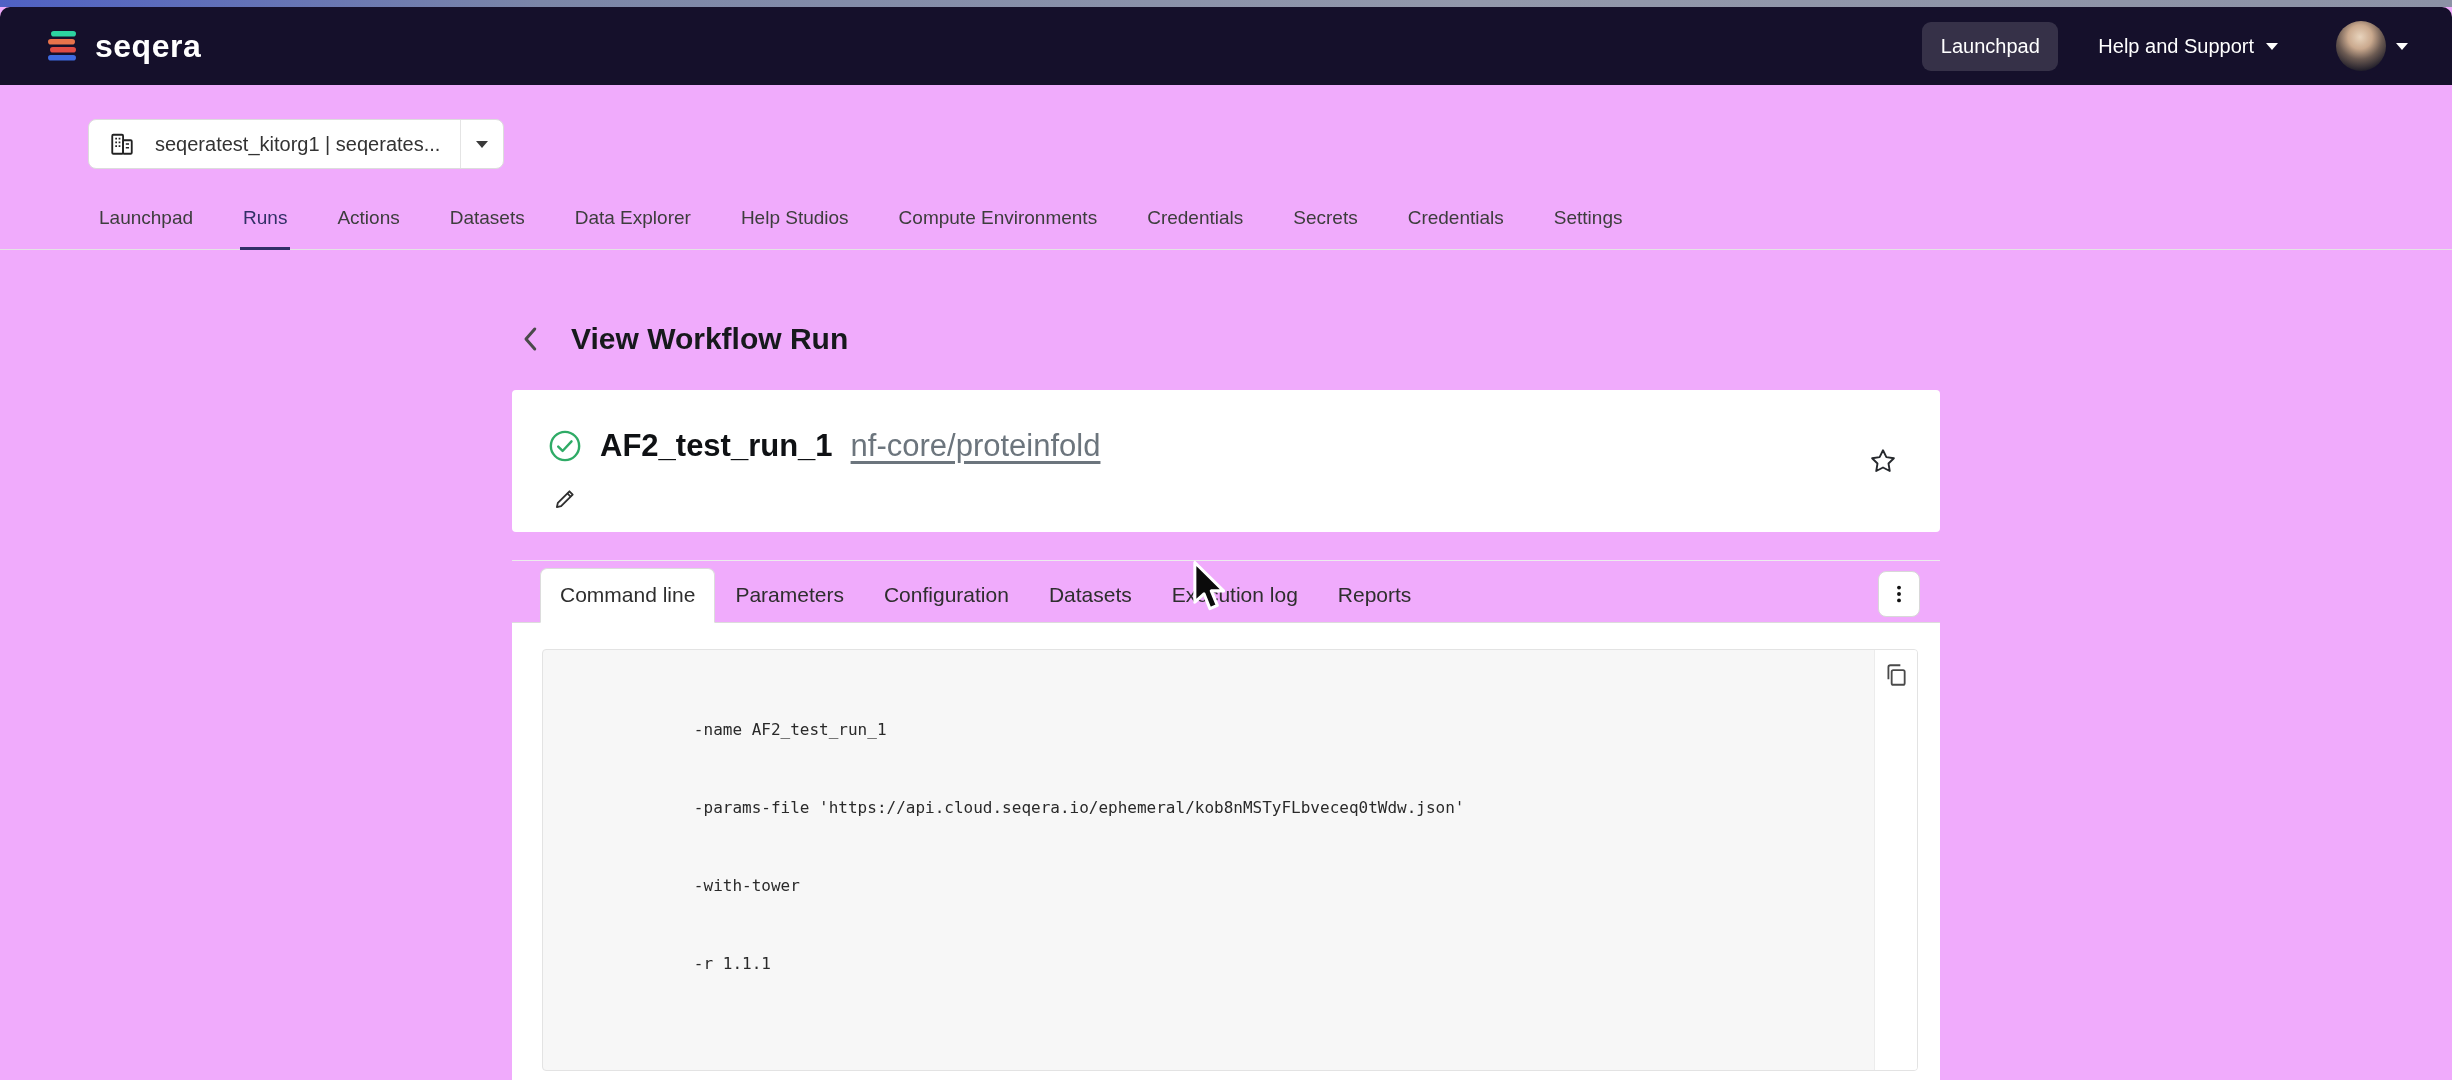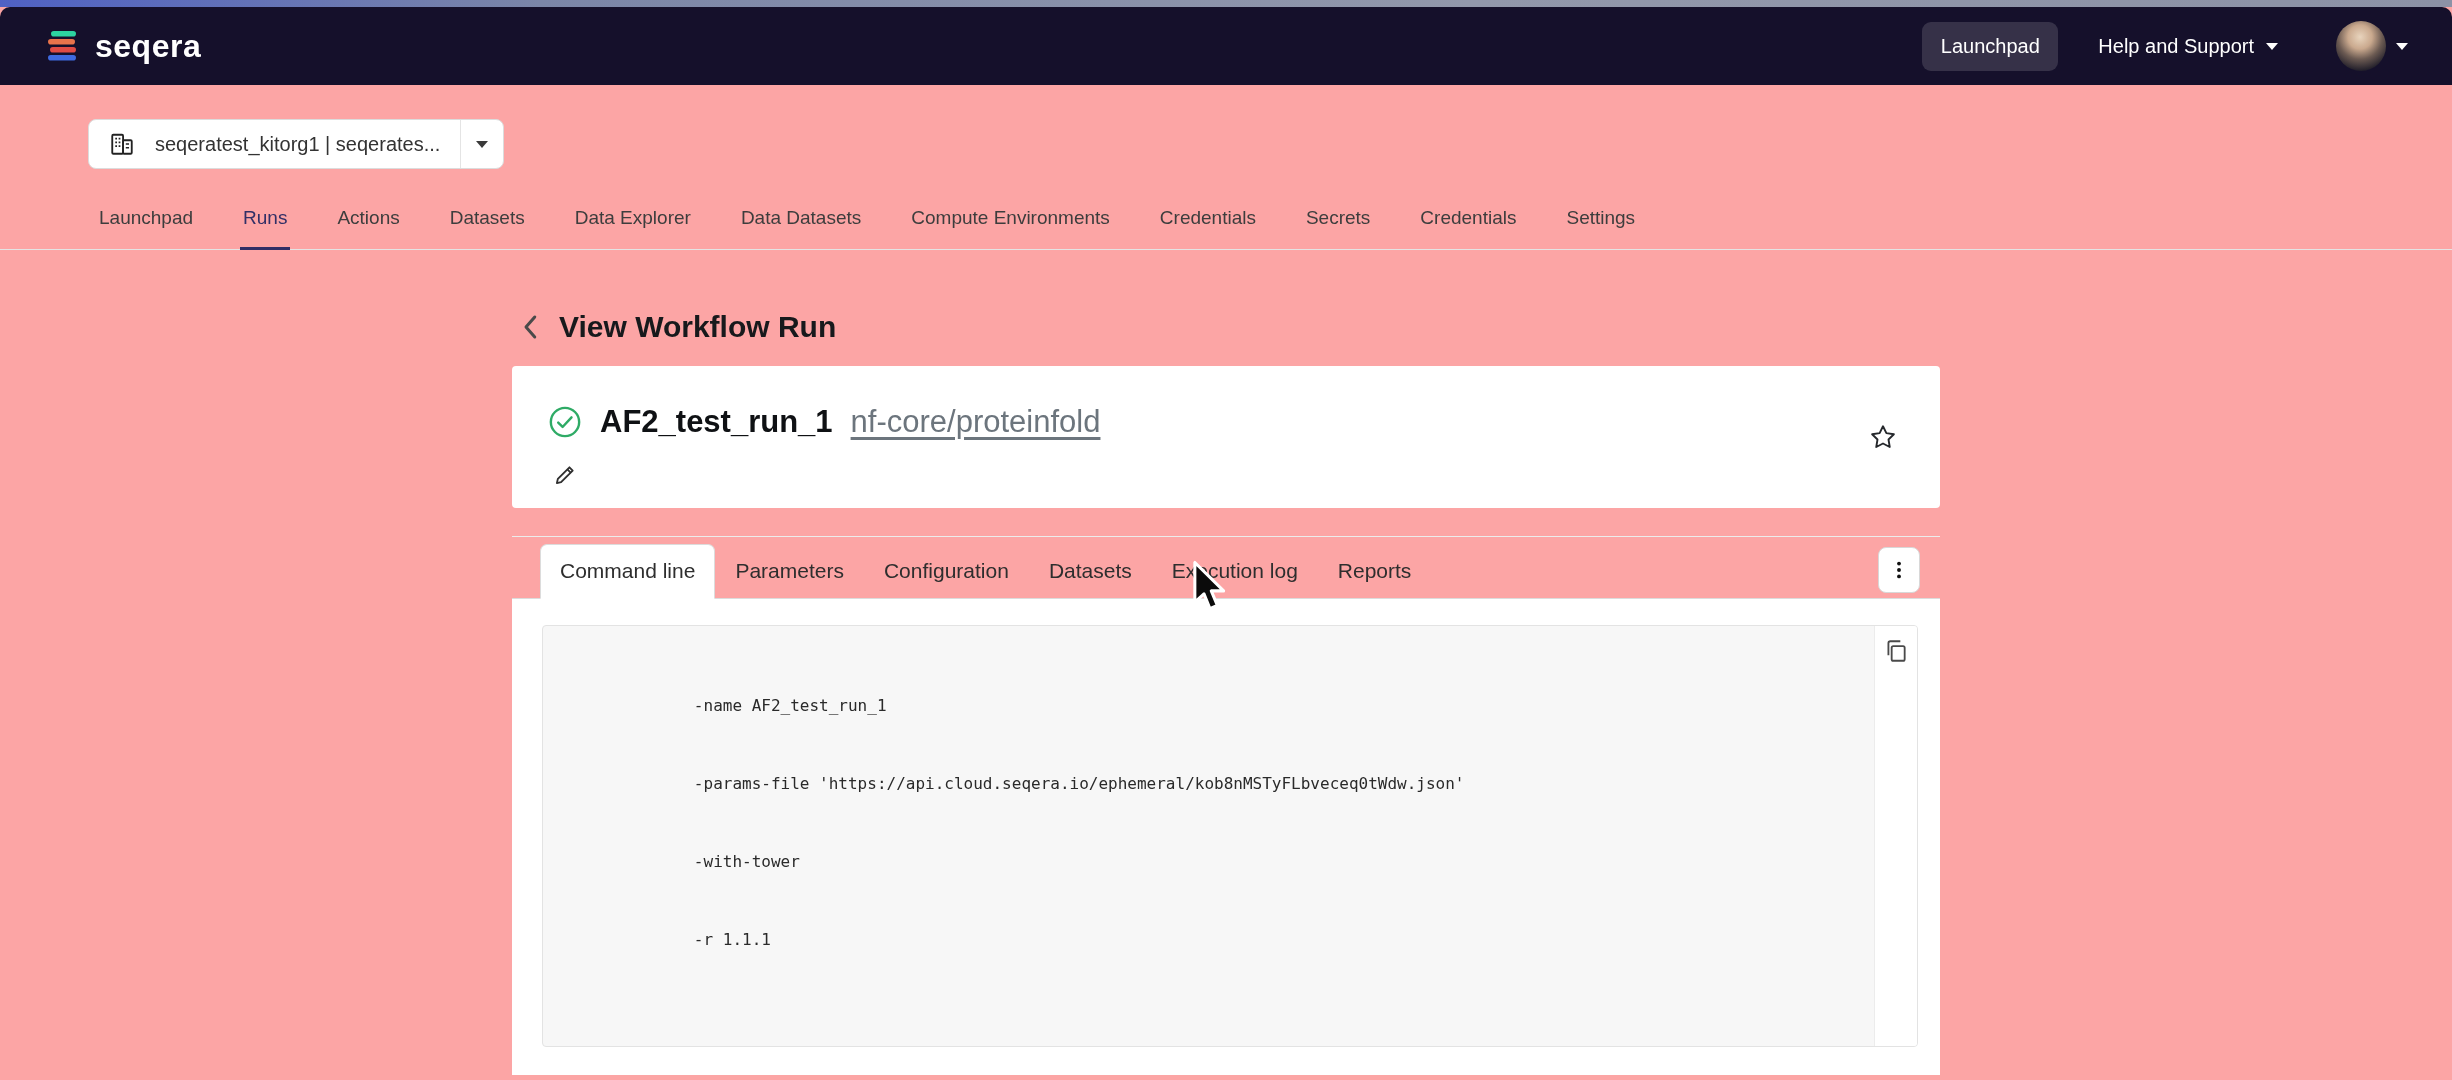--- a/index.html
+++ b/index.html
@@ -1,17 +1,17 @@
 <!DOCTYPE html>
 <html><head>
 <meta charset="utf-8">
 <style>
   html,body{margin:0;padding:0;background:#fafafa;}
   .stage{position:relative;width:2452px;height:1080px;overflow:hidden;
-         font-family:"Liberation Sans",sans-serif;background:#fca5a5;color:#1a1a1a;}
+         font-family:"Liberation Sans",sans-serif;background:#f0abfc;color:#1a1a1a;}
   
   .topstrip{height:7px;background:linear-gradient(90deg,#4f61c4 0%,#7b86a8 22%,#9298ab 60%,#8c92a6 100%);}
   
   .navbar{height:78px;background:#15102b;display:flex;align-items:center;
           justify-content:space-between;padding:0 44px;border-radius:10px 10px 0 0;}
   .brand{display:flex;align-items:center;gap:15px;}
   .brand-text{color:#fff;font-size:32px;font-weight:600;letter-spacing:.5px;}
   .nav-right{display:flex;align-items:center;gap:40px;}
   .launchpad-btn{background:rgba(255,255,255,.14);color:#fff;font-size:20px;
                  padding:13px 17px;border:none;border-radius:9px;font-family:inherit;cursor:pointer;min-width:136px;}
@@ -112,37 +112,37 @@
       </div>
     </div>
   </div>
 
   <nav class="nav-tabs-bar">
     <span class="nav-tab">Launchpad</span>
     <span class="nav-tab active">Runs</span>
     <span class="nav-tab">Actions</span>
     <span class="nav-tab">Datasets</span>
     <span class="nav-tab">Data Explorer</span>
-    <span class="nav-tab">Data Datasets</span>
+    <span class="nav-tab">Help Studios</span>
     <span class="nav-tab">Compute Environments</span>
     <span class="nav-tab">Credentials</span>
     <span class="nav-tab">Secrets</span>
     <span class="nav-tab">Credentials</span>
     <span class="nav-tab">Settings</span>
   </nav>
 
   <main class="content">
 
     <div class="title-row">
       <span class="icon-btn">
         <svg width="22" height="30" viewBox="0 0 16 24" fill="none" stroke="#4a4a4a" stroke-width="2.4" stroke-linecap="round" stroke-linejoin="round">
           <path d="M11 4 L4 12 L11 20"></path>
         </svg>
       </span>
-      <h1 class="page-title" style="margin:0">View Workflow Run</h1>
+      <h1 class="page-title" style="margin:12px">View Workflow Run</h1>
     </div>
 
     <section class="run-card">
       <div class="run-head">
         <span>
           <svg width="34" height="34" viewBox="0 0 24 24" fill="none" stroke="#2fab66" stroke-width="1.7" stroke-linecap="round" stroke-linejoin="round">
             <circle cx="12" cy="12" r="10"></circle>
             <path d="M7.2 12.4l3.1 3.1 6.3-6.8"></path>
           </svg>
         </span>

